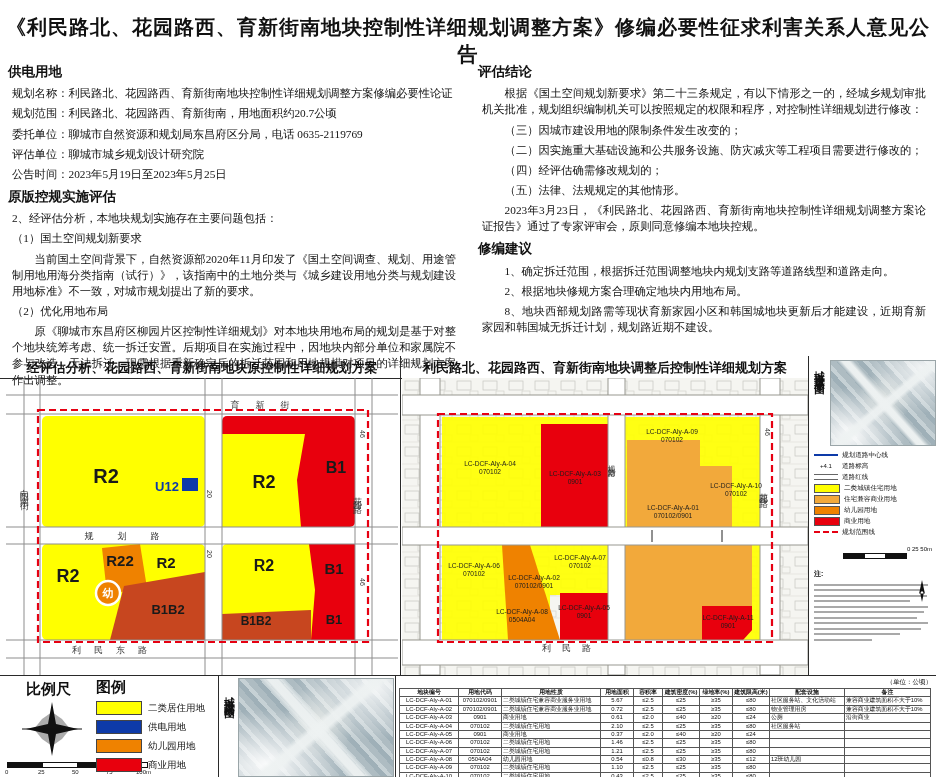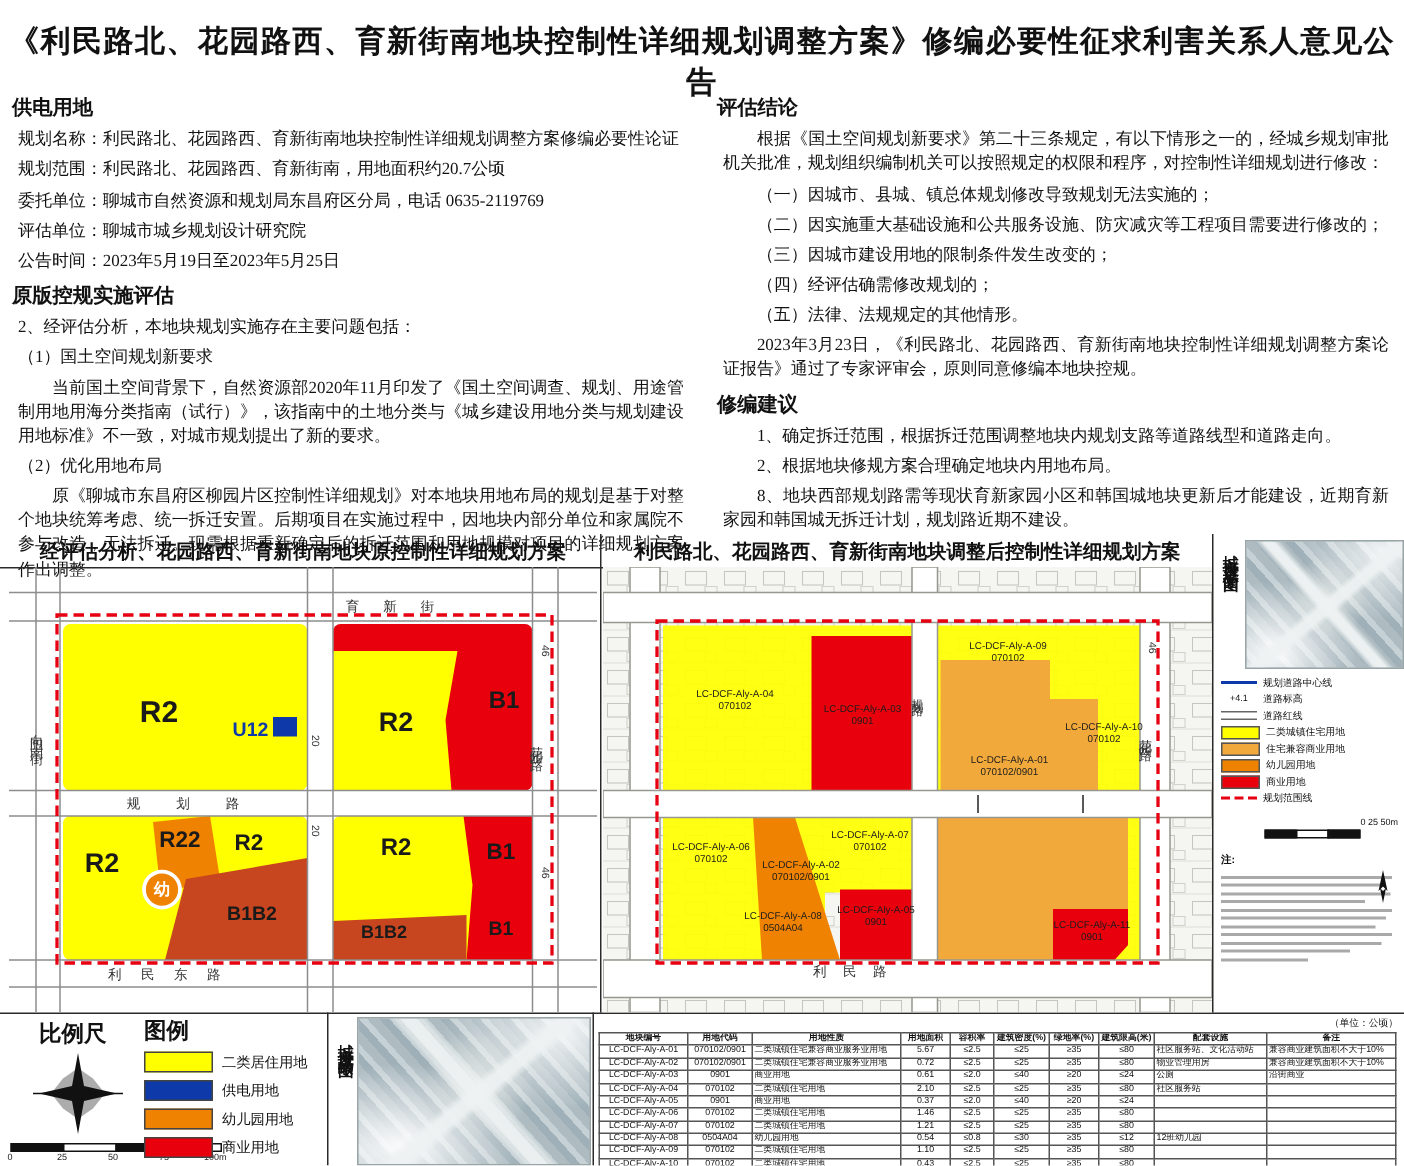--- a/index.html
+++ b/index.html
@@ -67,23 +67,22 @@
   <p>2、经评估分析，本地块规划实施存在主要问题包括：</p>
   <p>（1）国土空间规划新要求</p>
   <p class="ind">当前国土空间背景下，自然资源部2020年11月印发了《国土空间调查、规划、用途管制用地用海分类指南（试行）》，该指南中的土地分类与《城乡建设用地分类与规划建设用地标准》不一致，对城市规划提出了新的要求。</p>
   <p>（2）优化用地布局</p>
   <p class="ind">原《聊城市东昌府区柳园片区控制性详细规划》对本地块用地布局的规划是基于对整个地块统筹考虑、统一拆迁安置。后期项目在实施过程中，因地块内部分单位和家属院不参与改造，无法拆迁。现需根据重新确定后的拆迁范围和用地规模对项目的详细规划方案作出调整。</p>
 </div>
 
 <div class="abs col" style="left:478px">
   <div class="sec">评估结论</div>
   <p class="ind">根据《国土空间规划新要求》第二十三条规定，有以下情形之一的，经城乡规划审批机关批准，规划组织编制机关可以按照规定的权限和程序，对控制性详细规划进行修改：</p>
-  <p class="ind">（一）因城市、县城、镇总体规划修改导致规划无法实施的；</p>
+  <p class="ind">（三）因城市建设用地的限制条件发生改变的；</p>
   <p class="ind">（二）因实施重大基础设施和公共服务设施、防灾减灾等工程项目需要进行修改的；</p>
-  <p class="ind">（三）因城市建设用地的限制条件发生改变的；</p>
   <p class="ind">（四）经评估确需修改规划的；</p>
   <p class="ind">（五）法律、法规规定的其他情形。</p>
   <p class="ind">2023年3月23日，《利民路北、花园路西、育新街南地块控制性详细规划调整方案论证报告》通过了专家评审会，原则同意修编本地块控规。</p>
   <div class="sec">修编建议</div>
   <p class="ind">1、确定拆迁范围，根据拆迁范围调整地块内规划支路等道路线型和道路走向。</p>
   <p class="ind">2、根据地块修规方案合理确定地块内用地布局。</p>
   <p class="ind">8、地块西部规划路需等现状育新家园小区和韩国城地块更新后才能建设，近期育新家园和韩国城无拆迁计划，规划路近期不建设。</p>
 </div>
 
 <div class="hline" style="left:0;top:378px;width:808px;height:1px"></div>

